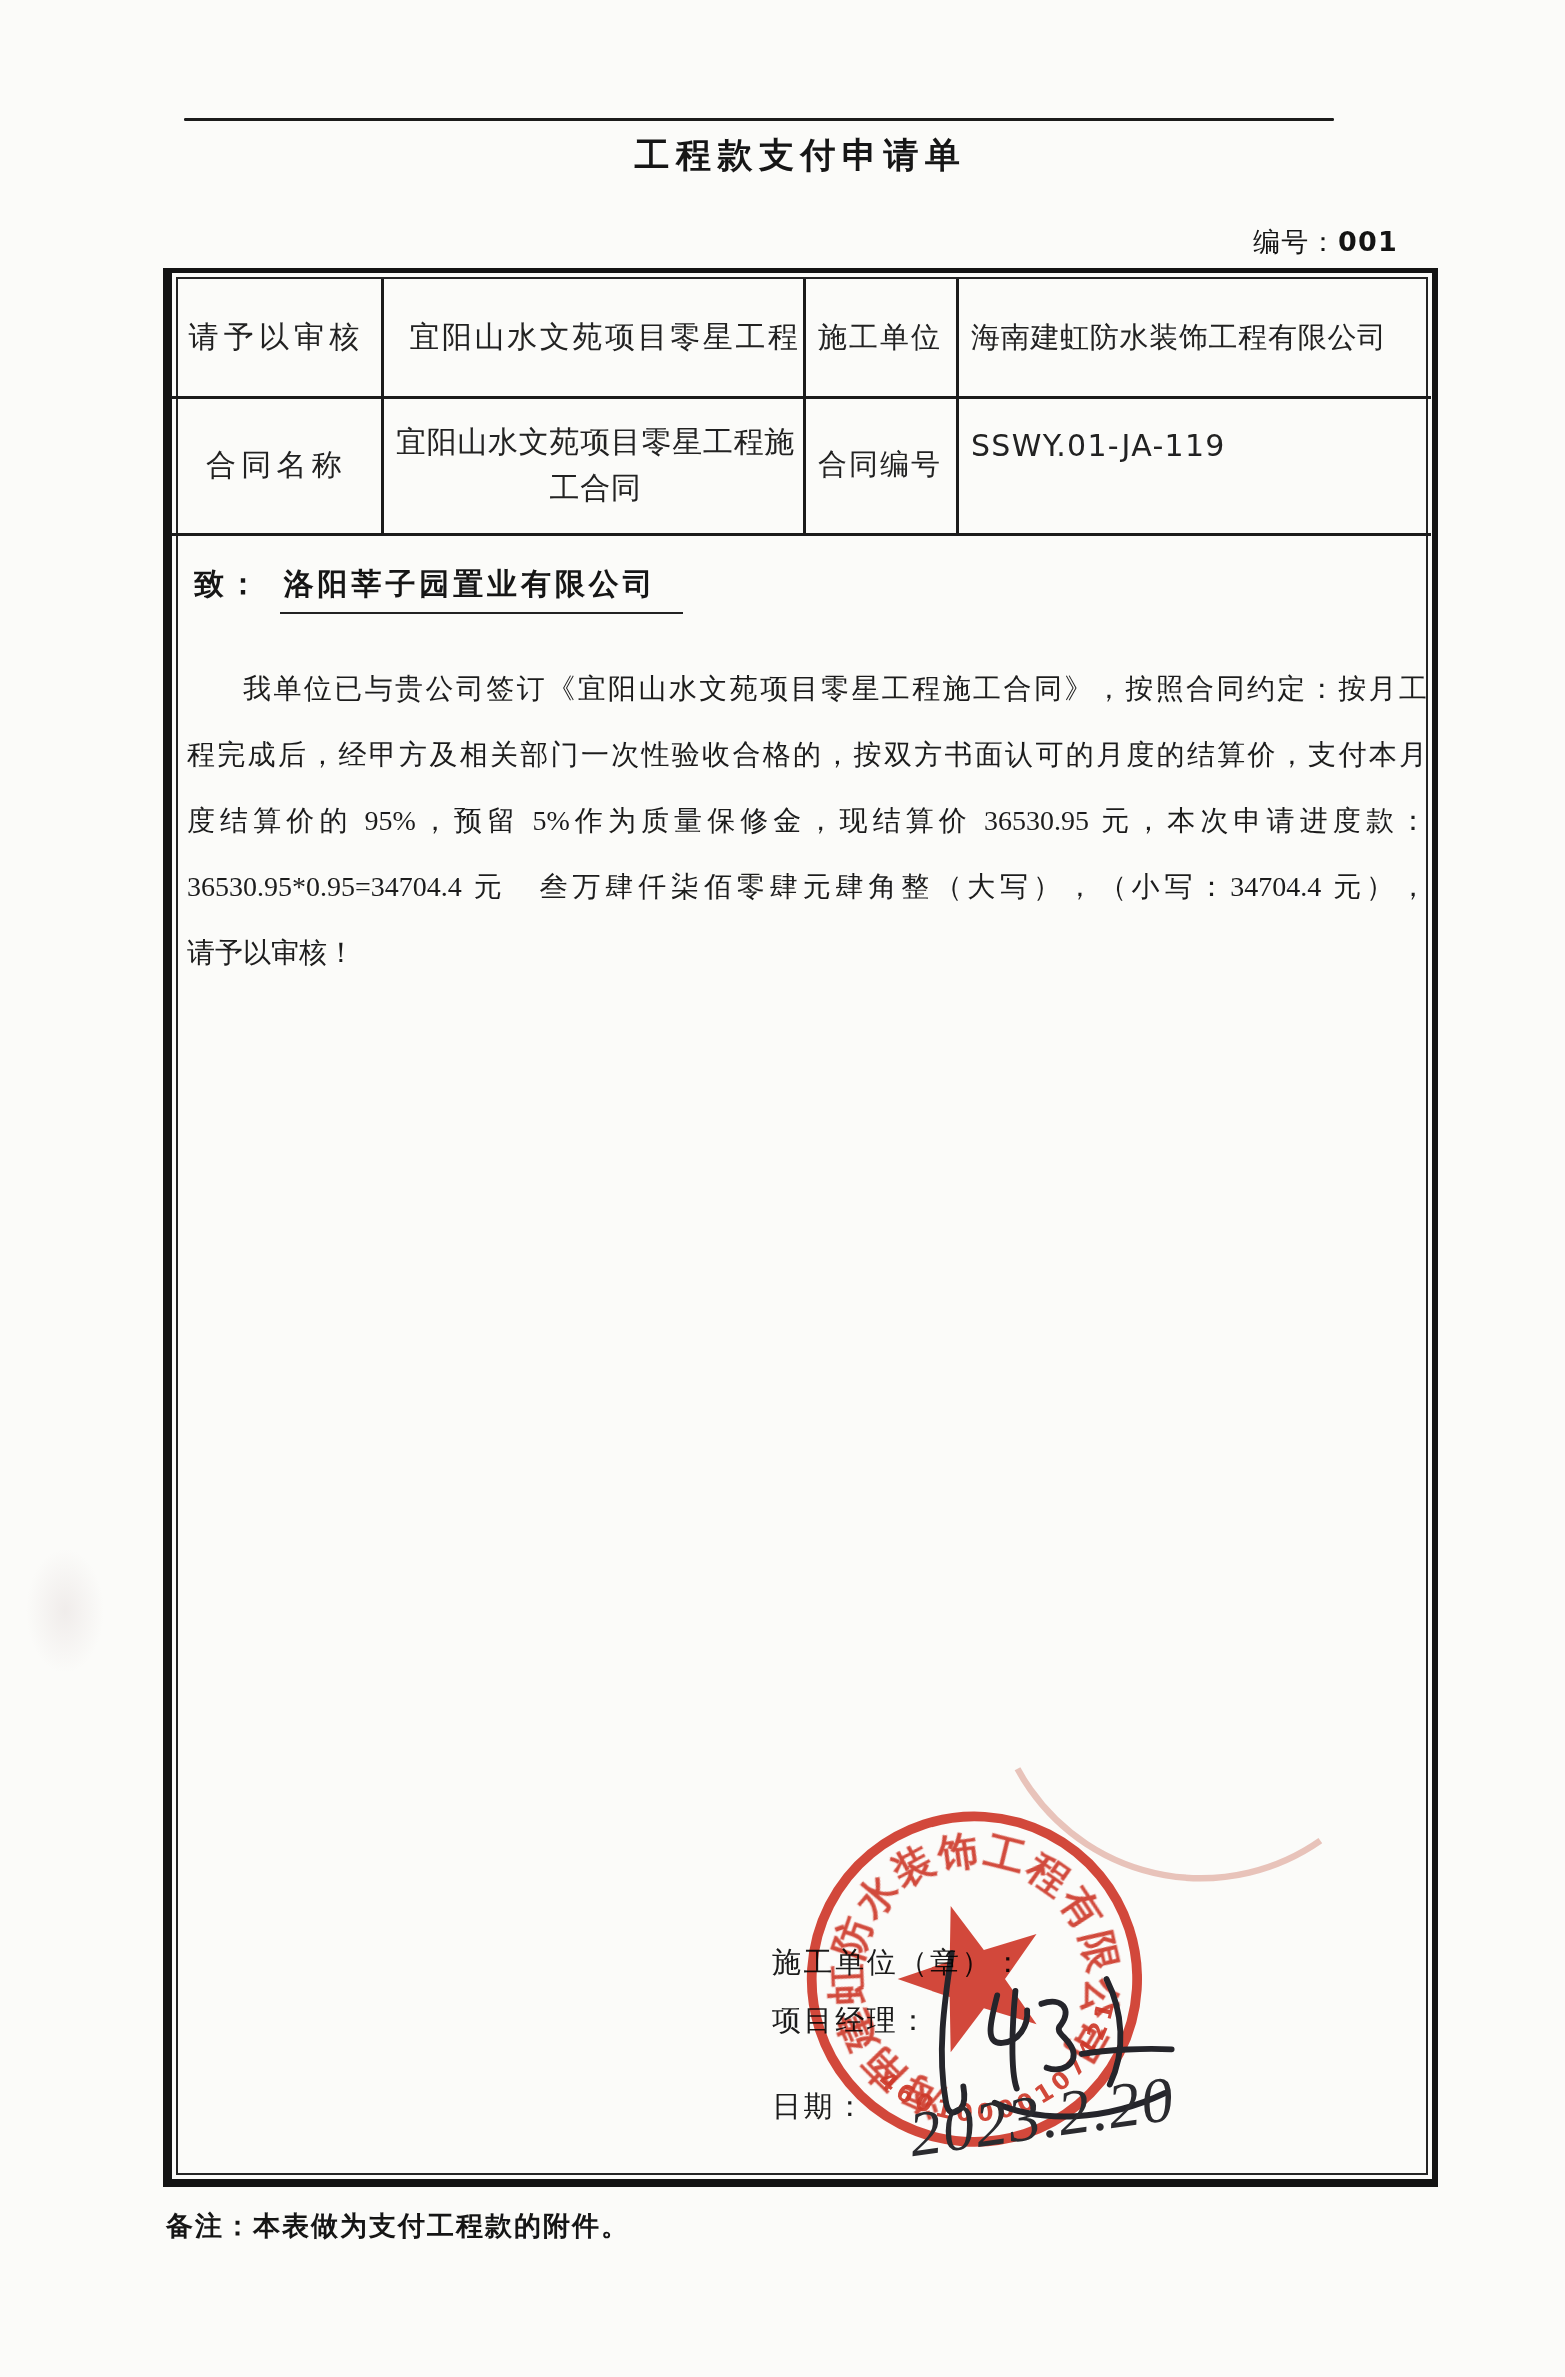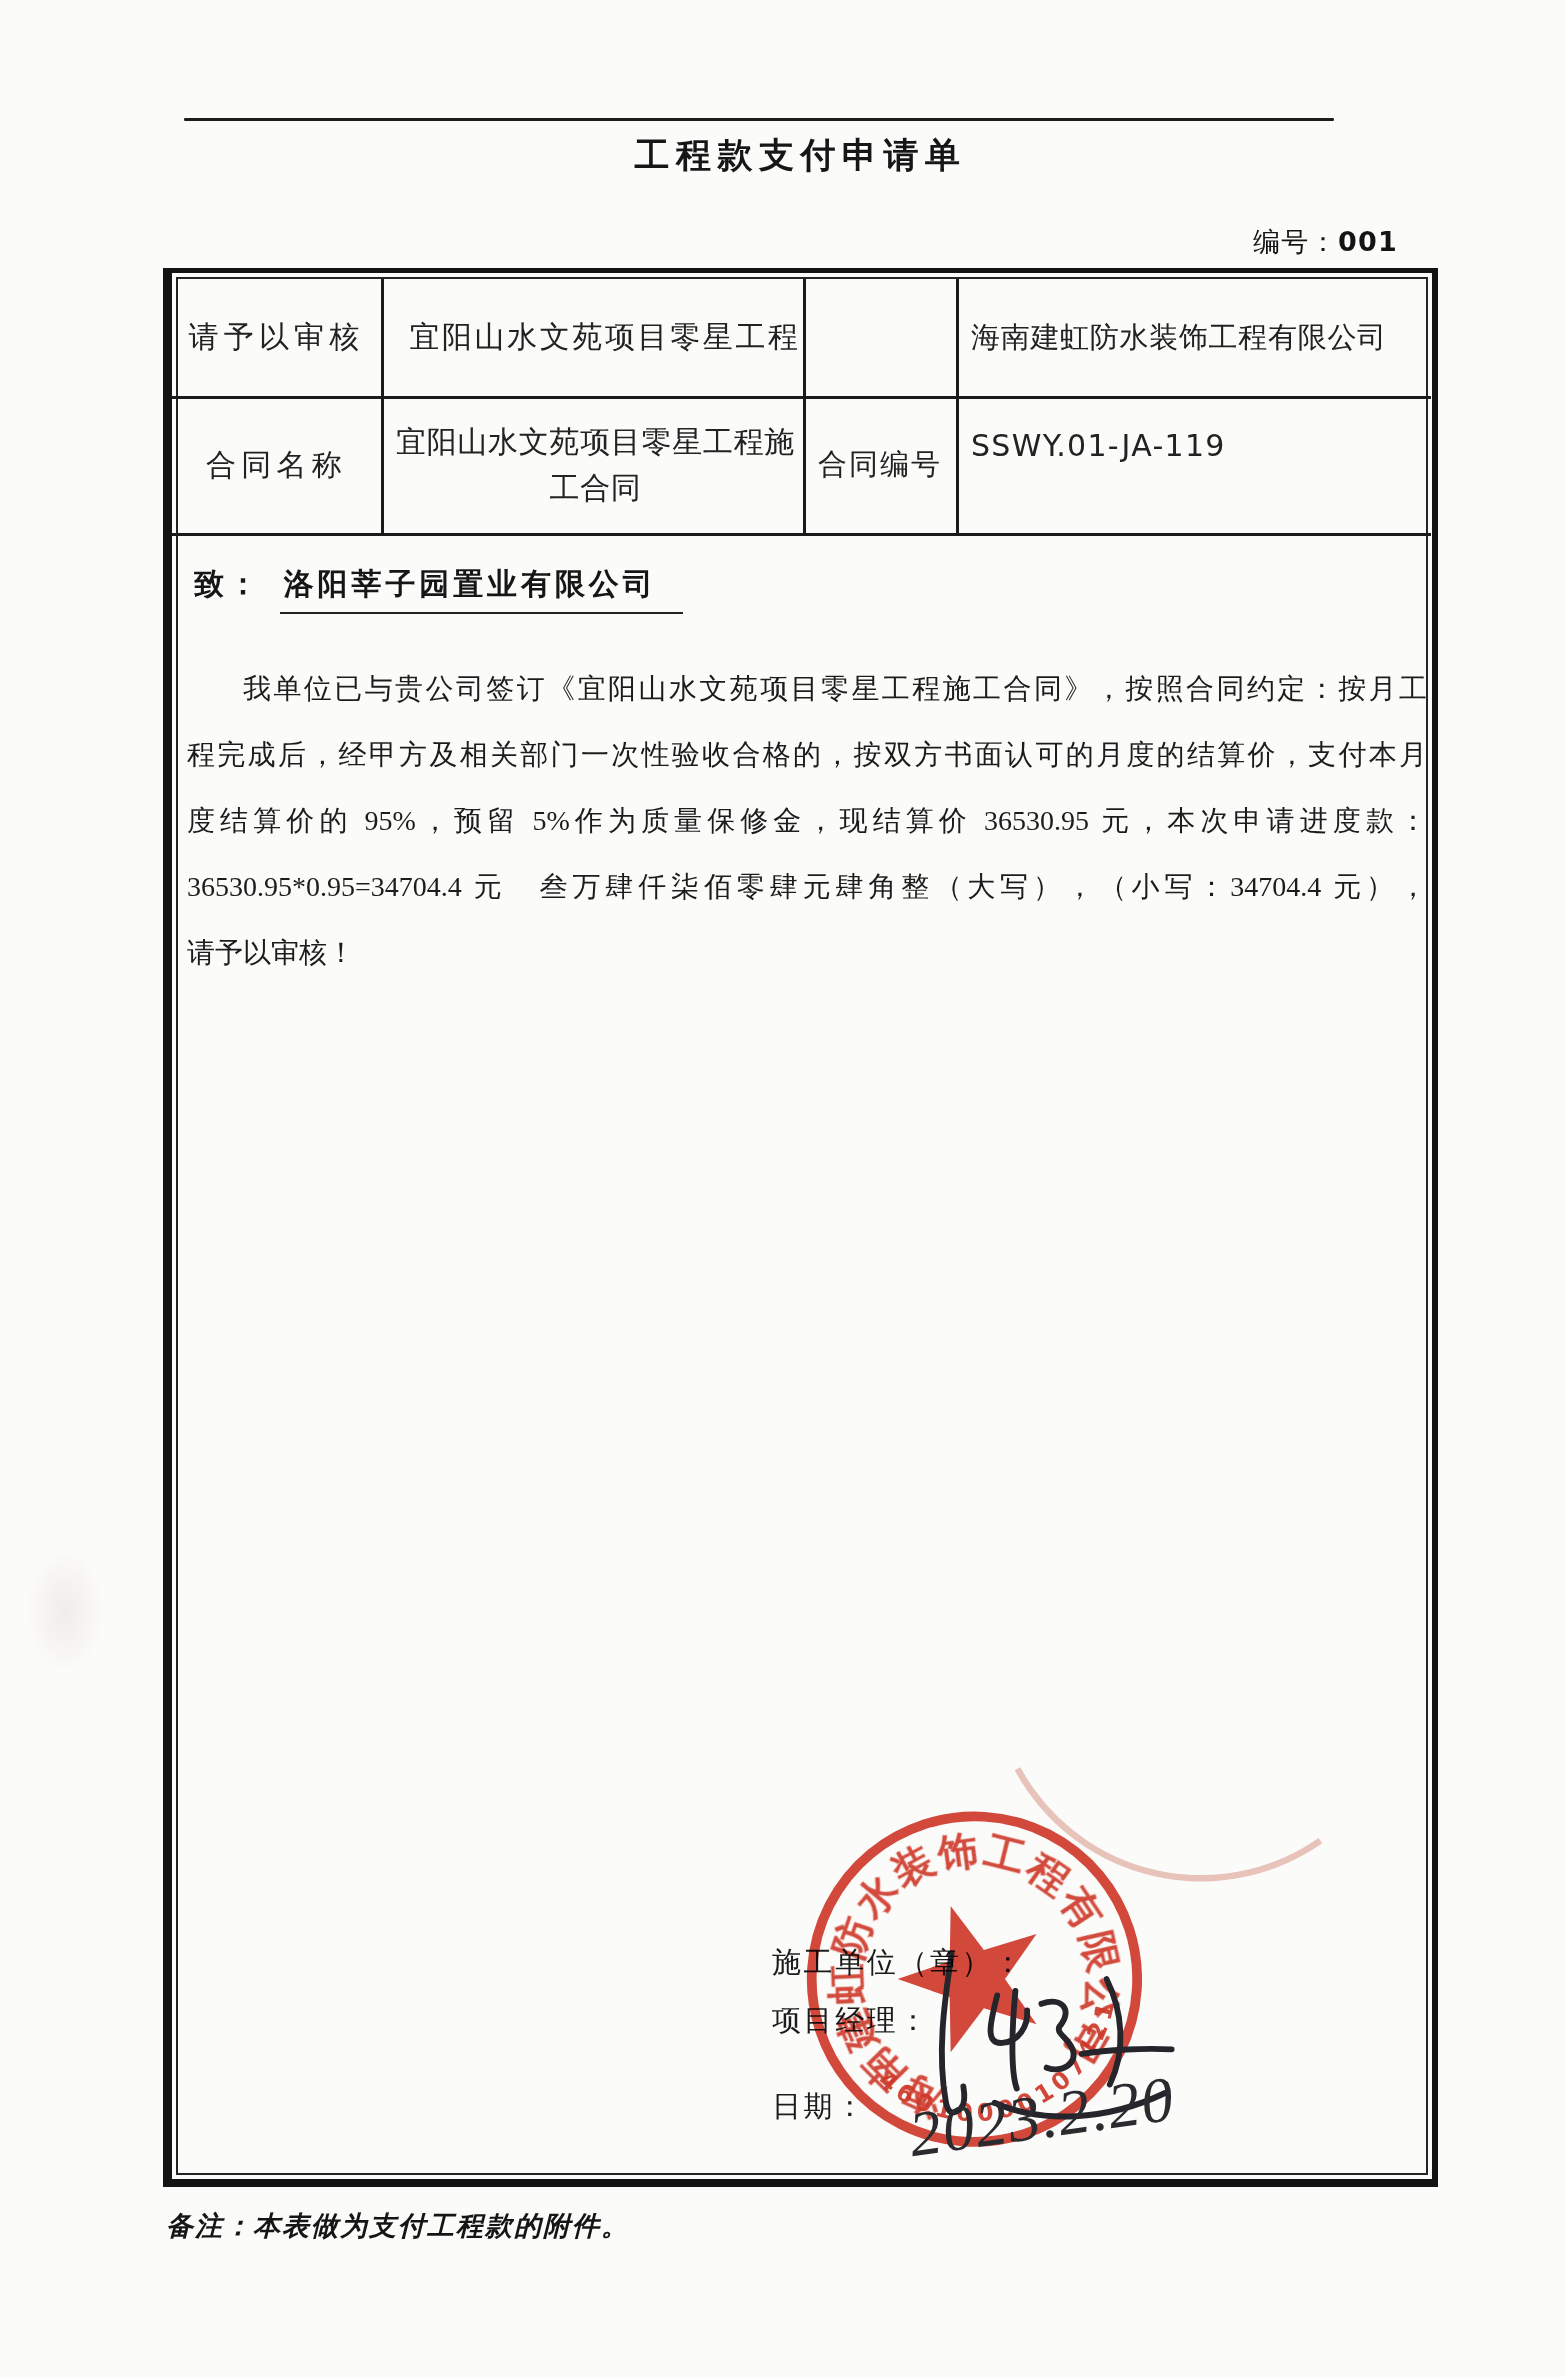--- a/index.html
+++ b/index.html
@@ -52,21 +52,21 @@
   .body-par{left:187px;top:656px;width:1240px;font-size:28px;line-height:66px;color:#1c1c1c;}
   .bline{text-align:justify;text-align-last:justify;}
   .bline.first{text-indent:56px;}
   .bline.last{text-align:left;text-align-last:left;}
   
   .sig-label{font-size:29px;color:#1b1b1b;letter-spacing:2.6px;}
   .sig-unit{left:772px;top:1943px;}
   .sig-mgr{left:772px;top:2001px;}
   .sig-date{left:772px;top:2087px;}
   
-  .footer-note{left:166px;top:2208px;font-size:27px;font-weight:bold;letter-spacing:2px;color:#151515;font-style:italic;}
+  .footer-note{left:166px;top:2208px;font-size:27px;font-weight:bold;letter-spacing:2px;color:#151515;}
   
   .seal-svg{left:677px;top:1465px;mix-blend-mode:multiply;}
   .seal-ring-char{font-size:62px;font-weight:bold;fill:var(--seal-color,#d23a2b);
     font-family:"Liberation Serif",serif;}
   .seal-num-char{font-size:37px;font-weight:bold;fill:var(--seal-color,#d23a2b);
     font-family:"DejaVu Sans",sans-serif;}
   .seal-stroke{fill:none;stroke:var(--seal-color,#d23a2b);}
   .ghost-arc{fill:none;stroke:#dfa095;stroke-width:10;opacity:.6;}
   .ink{fill:none;stroke:#25252c;stroke-width:9;stroke-linecap:round;stroke-linejoin:round;}
   .date-hand{font-size:98px;font-style:italic;fill:#2b2b30;
@@ -93,20 +93,21 @@
   </div>
 
   <div class="abs hline h1"></div>
   <div class="abs hline h2"></div>
   <div class="abs vline v1"></div>
   <div class="abs vline v2"></div>
   <div class="abs vline v3"></div>
 
   <div class="abs cell c-r1l lab">请予以审核</div>
   <div class="abs cell c-r1v">宜阳山水文苑项目零星工程</div>
+  <div class="abs cell c-r1l2">施工单位</div>
   <div class="abs cell c-r1v2 left">海南建虹防水装饰工程有限公司</div>
 
   <div class="abs cell c-r2l lab">合同名称</div>
   <div class="abs cell c-r2v">宜阳山水文苑项目零星工程施工合同</div>
   <div class="abs cell c-r2l2">合同编号</div>
   <div class="abs cell c-r2v2 left">SSWY.01-JA-119</div>
 
   <div class="abs recipient">
     <span class="r-label">致：</span><span class="r-company">洛阳莘子园置业有限公司</span>
   </div>

